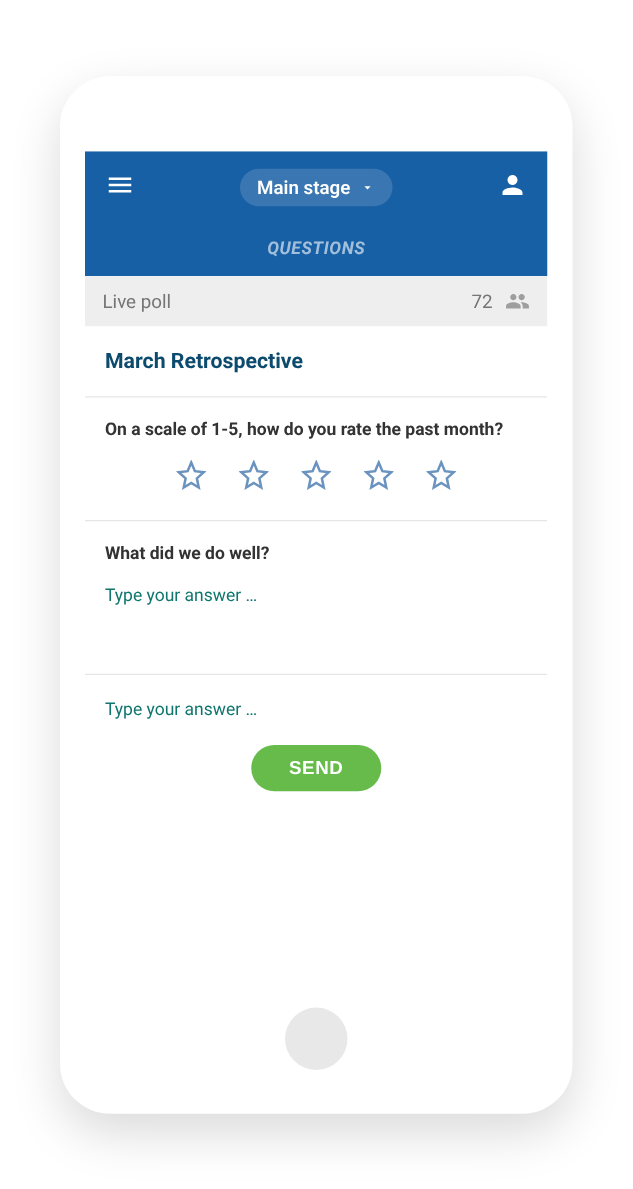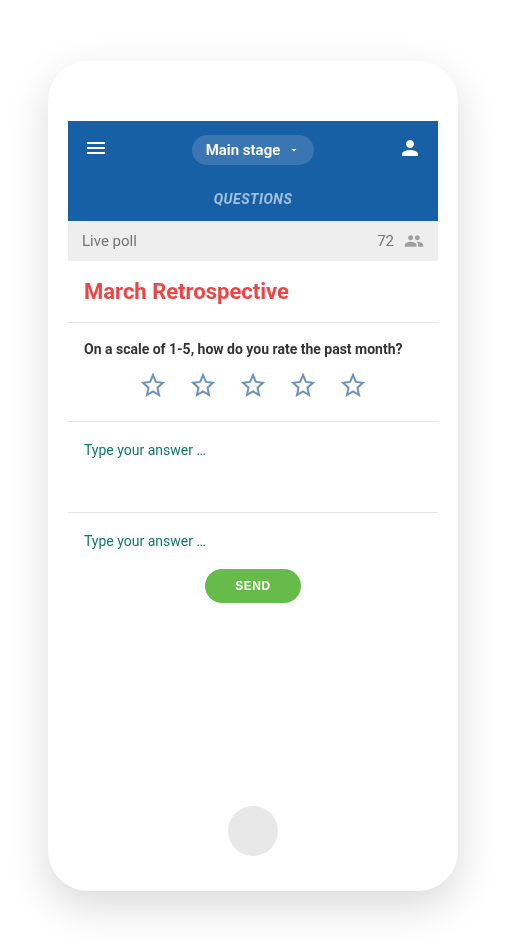--- a/index.html
+++ b/index.html
@@ -91,23 +91,23 @@
   align-items: center;
   justify-content: space-between;
   padding: 10px 14px;
   font-size: 15px;
   color: #757575;
 }
 .live-right { display: flex; align-items: center; gap: 10px; }
 .people-icon { width: 20px; height: 20px; fill: #9e9e9e; }
 .poll-title {
   padding: 18px 16px;
-  font-size: 22px;
-  font-weight: 700;
-  color: #ef4444;
+  font-size: 17px;
+  font-weight: 700;
+  color: #0c4a6e;
   border-bottom: 1px solid #e5e5e5;
 }
 .question-block {
   padding: 18px 16px 24px 16px;
   border-bottom: 1px solid #e5e5e5;
 }
 .question-text {
   font-size: 14px;
   font-weight: 700;
   color: #333;
@@ -135,21 +135,21 @@
   display: flex;
   justify-content: center;
   margin-top: 14px;
 }
 .send-btn {
   background: #66bb4b;
   color: #fff;
   border: none;
   border-radius: 22px;
   padding: 10px 30px;
-  font-size: 12px;
+  font-size: 15px;
   font-weight: 700;
   letter-spacing: 0.5px;
   cursor: pointer;
 }
 .last-block { border-bottom: none; }
 </style>
 </head>
 <body>
 
 <div class="phone-frame">
@@ -207,20 +207,21 @@
           <div class="star"><svg viewBox="0 0 24 24">
                 <path d="M12 2l2.9 6.9L22 9.8l-5.5 4.9L18 22l-6-3.6L6 22l1.5-7.3L2 9.8l7.1-.9z"></path>
               </svg></div>
           <div class="star"><svg viewBox="0 0 24 24">
                 <path d="M12 2l2.9 6.9L22 9.8l-5.5 4.9L18 22l-6-3.6L6 22l1.5-7.3L2 9.8l7.1-.9z"></path>
               </svg></div>
         </div>
       </div>
 
       <div class="question-block">
+        <div class="question-text">What did we do well?</div>
         <div class="answer-input">Type your answer …</div>
       </div>
 
       <div class="question-block last-block">
         <div class="answer-input" style="padding-bottom:6px">Type your answer …</div>
         <div class="send-row">
           <button class="send-btn">SEND</button>
         </div>
       </div>
 

